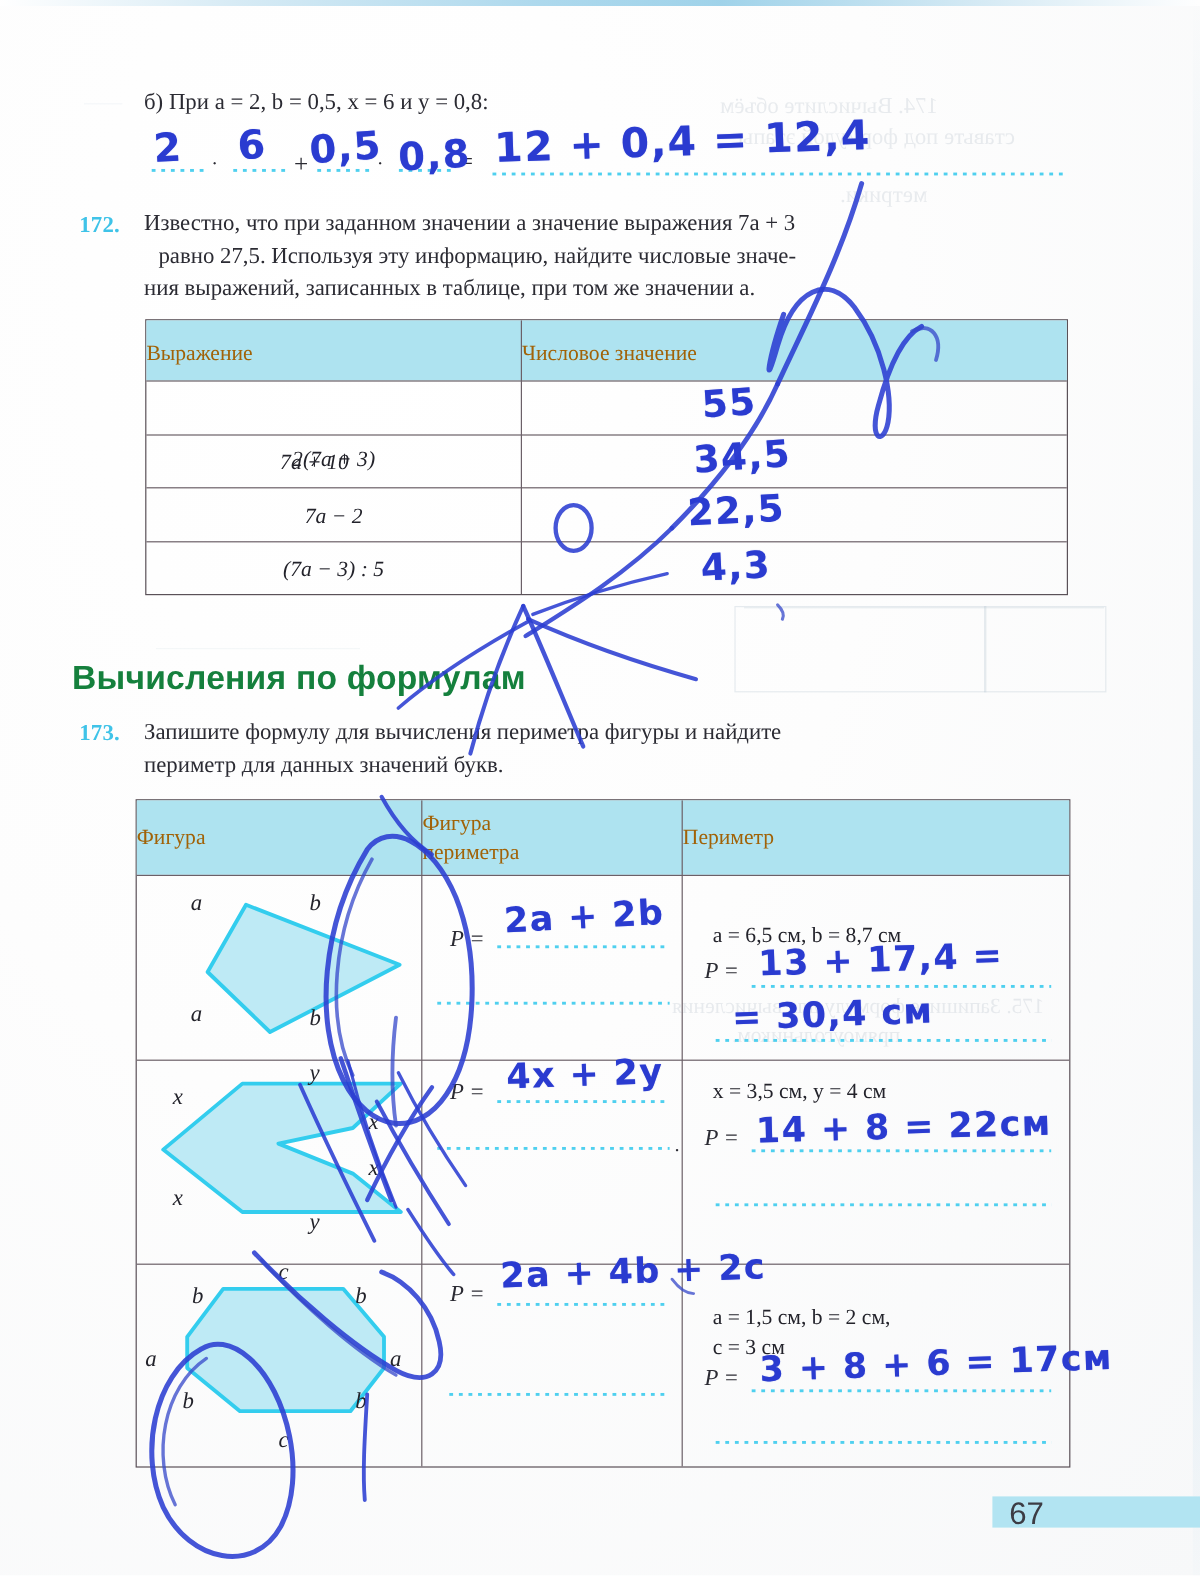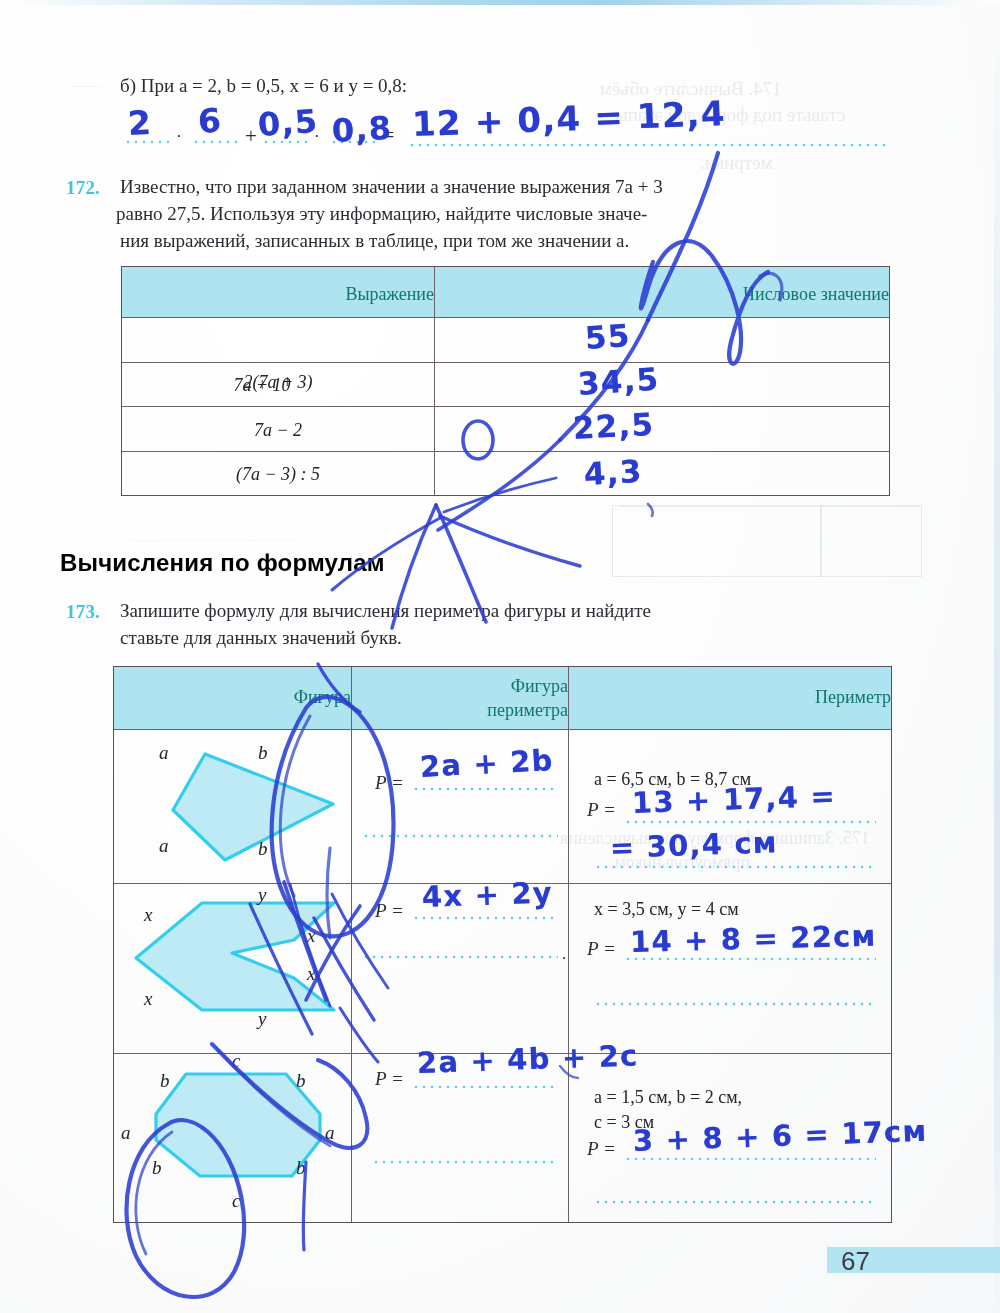--- a/index.html
+++ b/index.html
@@ -41,31 +41,31 @@
 
   
   .ptext{position:absolute;font-family:"Liberation Serif", serif;}
   .num{
     position:absolute;color:#3fc3e8;font-weight:bold;
     font-family:"Liberation Serif", serif;font-size:19px;letter-spacing:.2px;
   }
   .it{font-style:italic;}
   .sect-title{
     position:absolute;font-family:"Liberation Sans", sans-serif;
-    font-weight:bold;font-size:24px;color:#000000;letter-spacing:.2px;
+    font-weight:bold;font-size:28px;color:#15803d;letter-spacing:.2px;
   }
 
   
   .tbl{position:absolute;border:1px solid #5a5158;box-sizing:border-box;background:transparent;}
   .thead{position:absolute;background:#aee3f0;box-sizing:border-box;}
   .hline{position:absolute;background:#6b6068;height:1px;}
   .vline{position:absolute;background:#6b6068;width:1px;}
   .cellhdr{
     position:absolute;font-family:"Liberation Serif", serif;font-size:18px;
-    color:#0f766e;text-align:right;line-height:23px;
+    color:#a16207;text-align:left;line-height:23px;
   }
   .cellexpr{
     position:absolute;font-family:"Liberation Serif", serif;font-size:18px;
     color:#23232b;text-align:center;width:100%;
   }
   .given{
     position:absolute;font-family:"Liberation Serif", serif;font-size:18px;
     color:#23232b;line-height:25px;white-space:nowrap;
   }
 
@@ -139,21 +139,21 @@
 <div class="ptext" style="left:383px;top:124px;font-size:20px;">=</div>
 
 <div class="hw" style="left:128px;top:104px;font-size:33px;transform:rotate(-3deg);">2</div>
 <div class="hw" style="left:198px;top:102px;font-size:33px;transform:rotate(-4deg);">6</div>
 <div class="hw" style="left:258px;top:106px;font-size:32px;transform:rotate(-4deg);">0,5</div>
 <div class="hw" style="left:332px;top:112px;font-size:32px;transform:rotate(-3deg);">0,8</div>
 <div class="hw" style="left:412px;top:104px;font-size:34px;transform:rotate(-2deg);">12 + 0,4 = 12,4</div>
 
 <div class="num" style="left:66px;top:177px;">172.</div>
 <div class="ptext" style="left:120px;top:176px;font-size:19px;white-space:nowrap;">Известно, что при заданном значении a значение выражения 7a + 3</div>
-<div class="ptext" style="left:116px;top:203px;font-size:19px;white-space:nowrap;">равно 27,5. Используя эту информацию, найдите числовые значе-</div>
+<div class="ptext" style="left:132px;top:203px;font-size:19px;white-space:nowrap;">равно 27,5. Используя эту информацию, найдите числовые значе-</div>
 <div class="ptext" style="left:120px;top:230px;font-size:19px;white-space:nowrap;">ния выражений, записанных в таблице, при том же значении a.</div>
 
 <div class="tbl" style="left:121px;top:266px;width:769px;height:230px;"></div>
 <div class="thead" style="left:122px;top:267px;width:767px;height:50px;"></div>
 <div class="cellhdr" style="left:122px;top:283px;width:312px;">Выражение</div>
 <div class="cellhdr" style="left:435px;top:283px;width:454px;">Числовое значение</div>
 
 <div class="hline" style="left:122px;top:317px;width:767px;"></div>
 <div class="hline" style="left:122px;top:362px;width:767px;"></div>
 <div class="hline" style="left:122px;top:406px;width:767px;"></div>
@@ -167,21 +167,21 @@
 
 <div class="hw" style="left:585px;top:320px;font-size:31px;transform:rotate(-4deg);">55</div>
 <div class="hw" style="left:578px;top:366px;font-size:31px;transform:rotate(-4deg);">34,5</div>
 <div class="hw" style="left:573px;top:410px;font-size:31px;transform:rotate(-3deg);">22,5</div>
 <div class="hw" style="left:584px;top:456px;font-size:31px;transform:rotate(-3deg);">4,3</div>
 
 <div class="sect-title" style="left:60px;top:549px;">Вычисления по формулам</div>
 
 <div class="num" style="left:66px;top:601px;">173.</div>
 <div class="ptext" style="left:120px;top:600px;font-size:19px;white-space:nowrap;">Запишите формулу для вычисления периметра фигуры и найдите</div>
-<div class="ptext" style="left:120px;top:627px;font-size:19px;white-space:nowrap;">ставьте для данных значений букв.</div>
+<div class="ptext" style="left:120px;top:627px;font-size:19px;white-space:nowrap;">периметр для данных значений букв.</div>
 
 <div class="tbl" style="left:113px;top:666px;width:779px;height:557px;"></div>
 <div class="thead" style="left:114px;top:667px;width:777px;height:62px;"></div>
 <div class="cellhdr" style="left:114px;top:686px;width:237px;">Фигура</div>
 <div class="cellhdr" style="left:352px;top:675px;width:216px;">Фигура</div>
 <div class="cellhdr" style="left:352px;top:699px;width:216px;">периметра</div>
 <div class="cellhdr" style="left:569px;top:686px;width:322px;">Периметр</div>
 
 <div class="hline" style="left:114px;top:729px;width:777px;"></div>
 <div class="hline" style="left:114px;top:883px;width:777px;"></div>

